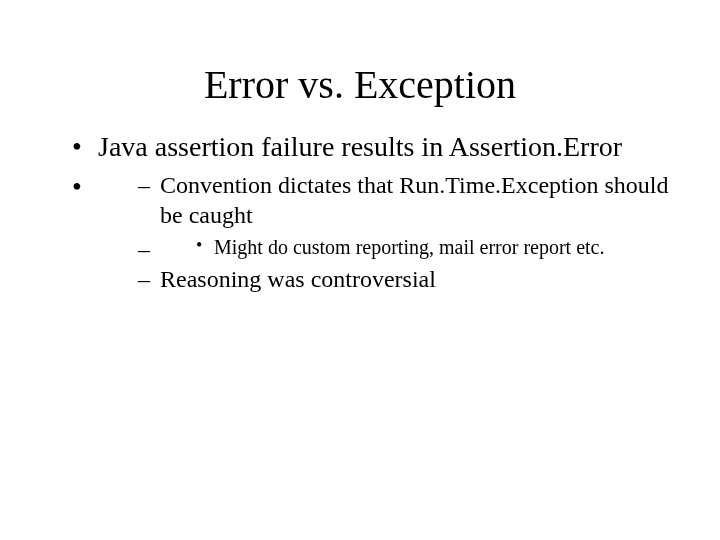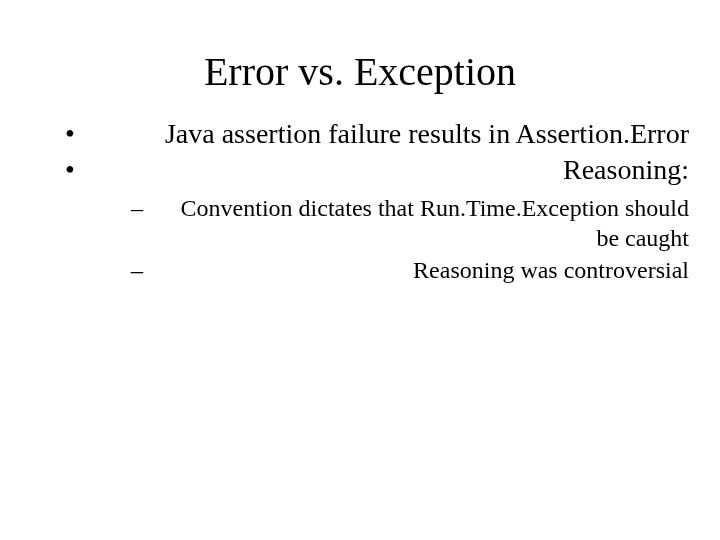--- a/index.html
+++ b/index.html
@@ -8,35 +8,34 @@
     width: 720px;
     height: 540px;
     background: #ffffff;
     font-family: "Times New Roman", Times, serif;
     color: #000000;
   }
   .slide {
     box-sizing: border-box;
     width: 720px;
     height: 540px;
-    padding: 28px 30px 20px 30px;
+    padding: 41px 30px 20px 30px;
   }
   .title {
     text-align: center;
     font-size: 40px;
     font-weight: normal;
     margin: 20px 0 22px 0;
   }
   ul.level1 {
     list-style: none;
-    margin: 1px;
+    margin: 8px;
     padding: 0 0 0 34px;
     font-size: 28px;
     line-height: 1.22;
-    text-align: right;
   }
   ul.level1 > li {
     position: relative;
     padding-left: 26px;
     margin: 0 0 2px 0;
   }
   ul.level1 > li::before {
     content: "•";
     position: absolute;
     left: 0;
@@ -85,26 +84,30 @@
 <body>
 
 <div class="slide">
   <div class="title">Error vs. Exception</div>
 
   <ul class="level1">
     <li>
       <span>Java assertion failure results in Assertion.Error</span>
     </li>
     <li>
-      <span>Reasoning:</span>
       <ul class="level2">
         <li>
           <span>Convention dictates that Run.Time.Exception should be caught</span>
         </li>
         <li>
+          <ul class="level3">
+            <li>
+              <span>Might do custom reporting, mail error report etc.</span>
+            </li>
+          </ul>
         </li>
         <li>
           <span>Reasoning was controversial</span>
         </li>
       </ul>
     </li>
   </ul>
 </div>
 
 </body></html>

